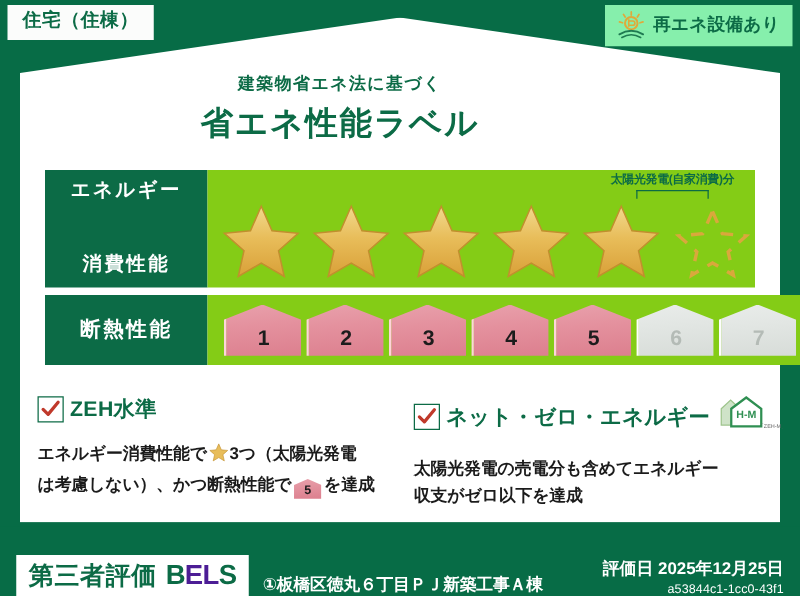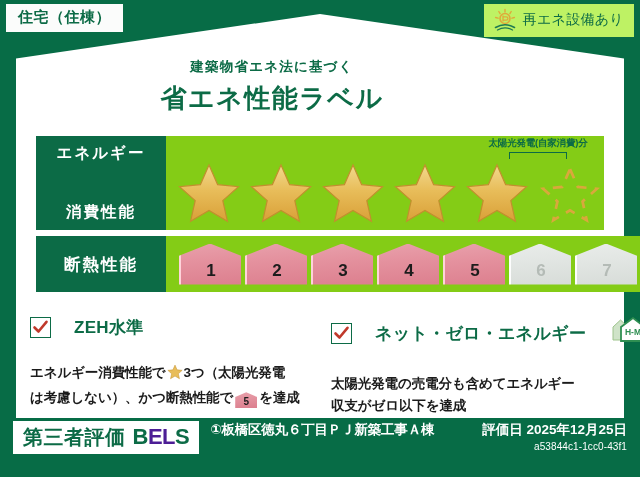--- a/index.html
+++ b/index.html
@@ -30,24 +30,24 @@
     background: #fbfcfb;
     padding: 5px 12px 6px 12px;
     color: #0c6b46;
     font-size: 15px; font-weight: bold;
     letter-spacing: .5px;
     line-height: 1.1;
     z-index: 5;
   }
   .badge-top-right {
     position: absolute; right: 6px; top: 4px;
-    background: #bef264;
+    background: #86efac;
     padding: 4px 10px 5px 8px;
     color: #0c6b46;
-    font-size: 14px; font-weight: normal;
+    font-size: 14px; font-weight: bold;
     letter-spacing: .3px;
     display: flex; align-items: center; gap: 5px;
     line-height: 1.1;
     z-index: 5;
     text-align: center;
   }
   .sun-icon { width: 26px; height: 24px; display: block; }
 
   
   .title-wrap {
@@ -138,22 +138,22 @@
   }
 
   
   .criteria {
     position: absolute; left: 30px; top: 316px;
     width: 585px;
     display: flex; gap: 18px;
   }
   .crit-col { width: 284px; }
   .crit-head {
-    display: flex; align-items: center; gap: 23px;
-    margin-bottom: 23px;
+    display: flex; align-items: center; gap: 5px;
+    margin-bottom: 13px;
   }
   .chk {
     width: 21px; height: 21px; flex: 0 0 21px;
     border: 1.6px solid #0c6b46;
     background: #fff;
     position: relative;
   }
   .chk svg { position: absolute; left: 1px; top: 1px; }
   .crit-title {
     color: #0c6b46; font-size: 17px; font-weight: bold;
@@ -176,21 +176,21 @@
   .zehm-logo {
     display: inline-block; vertical-align: -9px;
     margin-left: 1px;
   }
 
   
   .bottom-bar {
     position: absolute; left: 0; bottom: 0;
     width: 640px; height: 56px;
     background: #076c46;
-    display: flex; align-items: flex-start;
+    display: flex; align-items: flex-end;
   }
   .bels-box {
     background: #ffffff;
     margin-left: 13px;
     padding: 3px 10px 4px 10px;
     display: flex; align-items: baseline; gap: 7px;
     height: 33px;
   }
   .bels-jp {
     color: #0c6b46; font-size: 20px; font-weight: bold;

